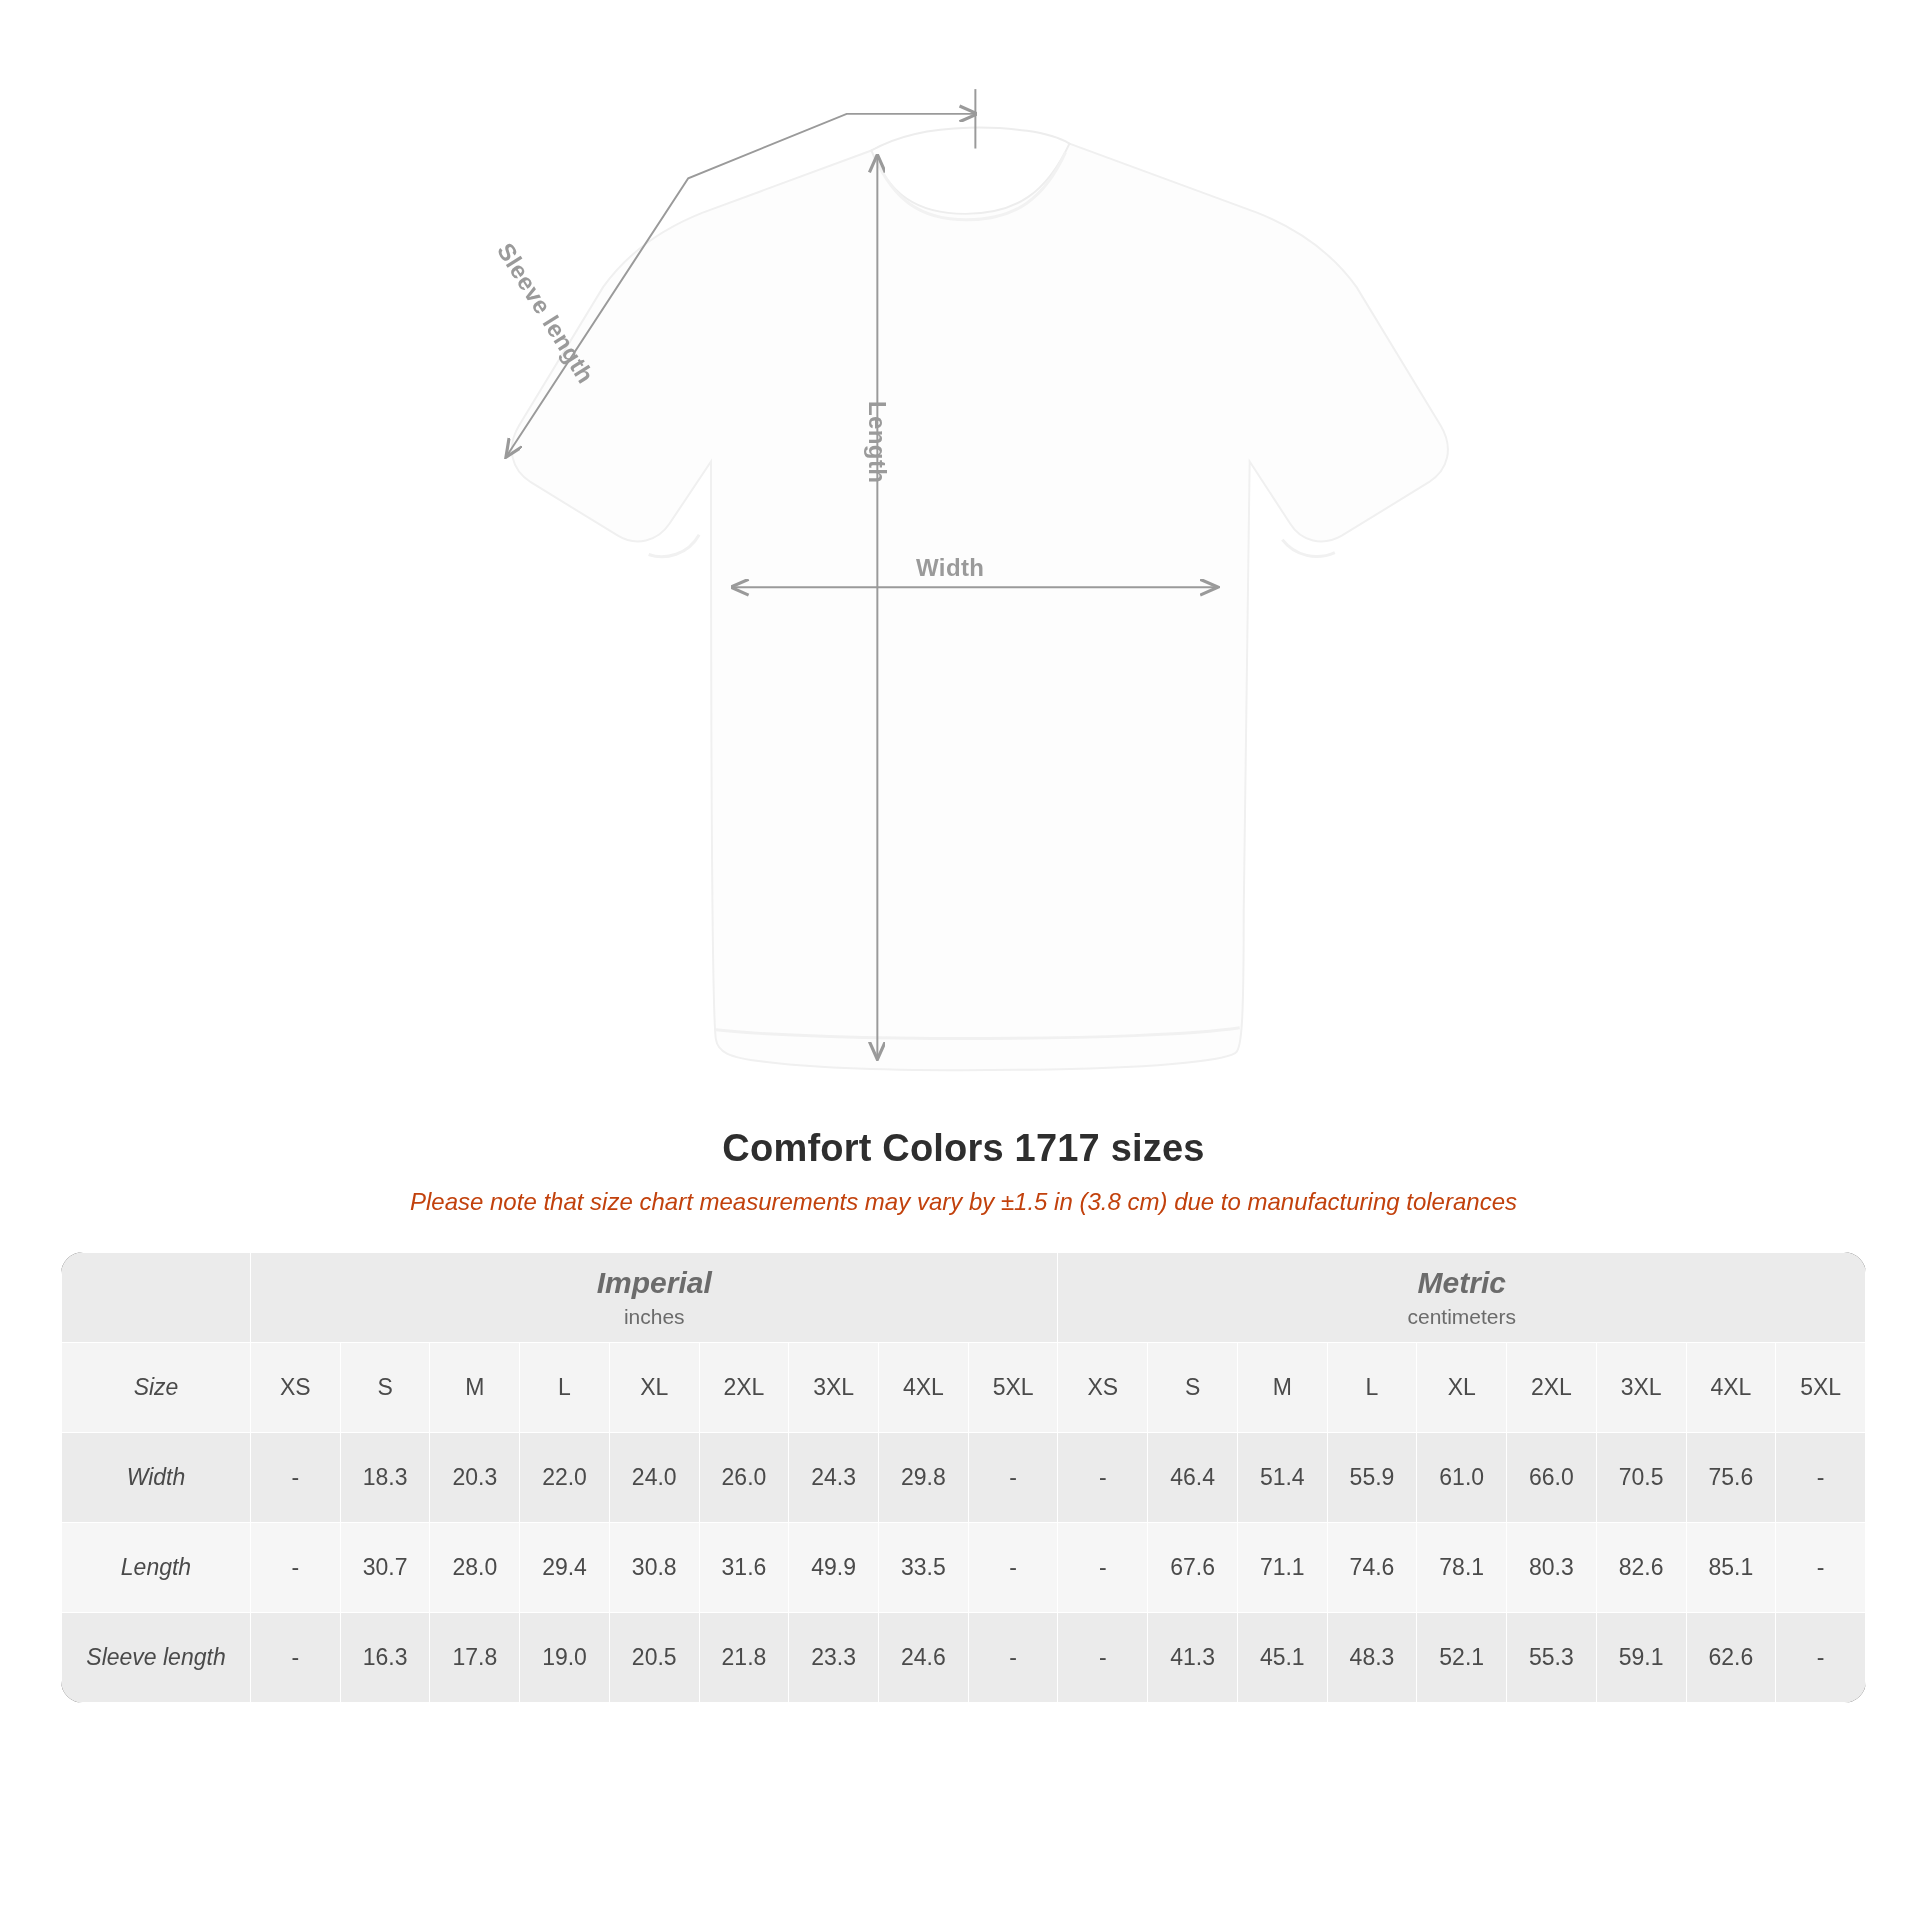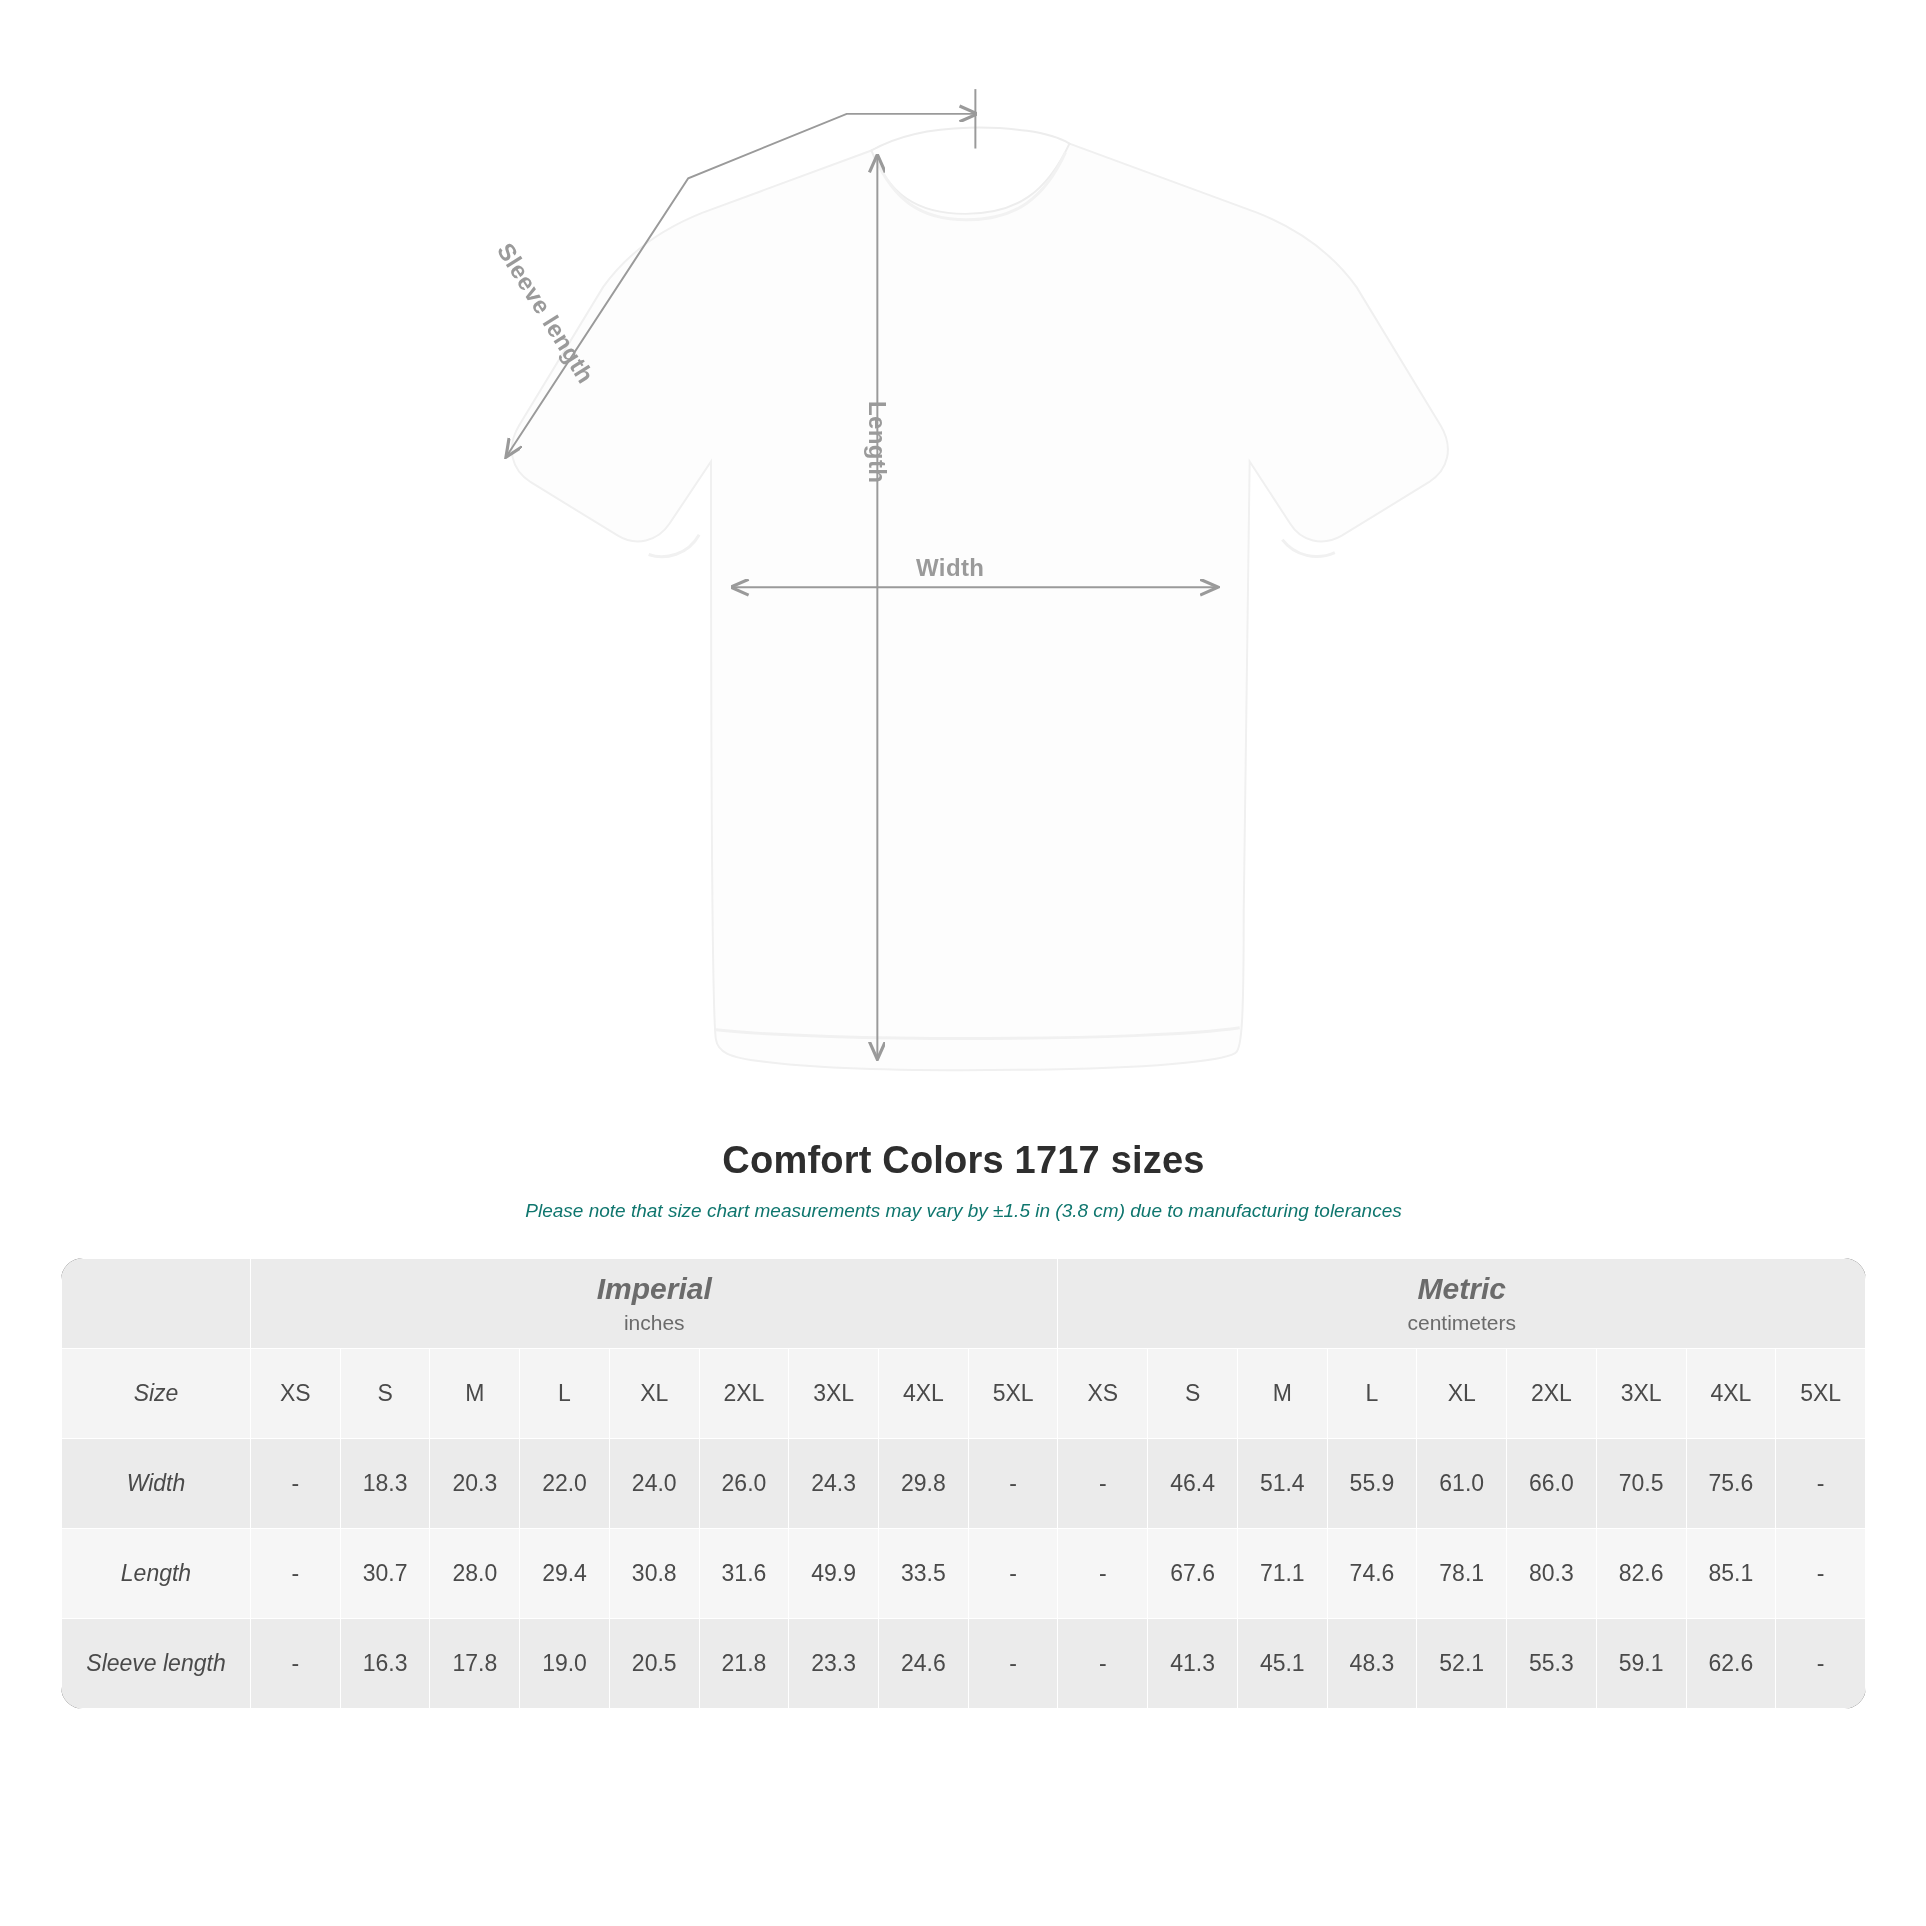--- a/index.html
+++ b/index.html
@@ -29,32 +29,32 @@
   }
   .illustration svg {
     position: absolute;
     left: 0;
     top: 0;
   }
 
   
   .chart-heading {
     text-align: center;
-    margin-top: 30px;
+    margin-top: 18px;
   }
   .chart-title {
     font-size: 38px;
     font-weight: bold;
     color: #2e2e2e;
     letter-spacing: 0.2px;
   }
   .chart-note {
-    font-size: 19px;
+    font-size: 24px;
     font-style: italic;
-    color: #0f766e;
+    color: #c2410c;
     margin-top: 18px;
   }
 
   
   .table-wrap {
     margin: 36px 61px 0 61px;
     border-radius: 22px;
     overflow: hidden;
     background: #404040;
   }

